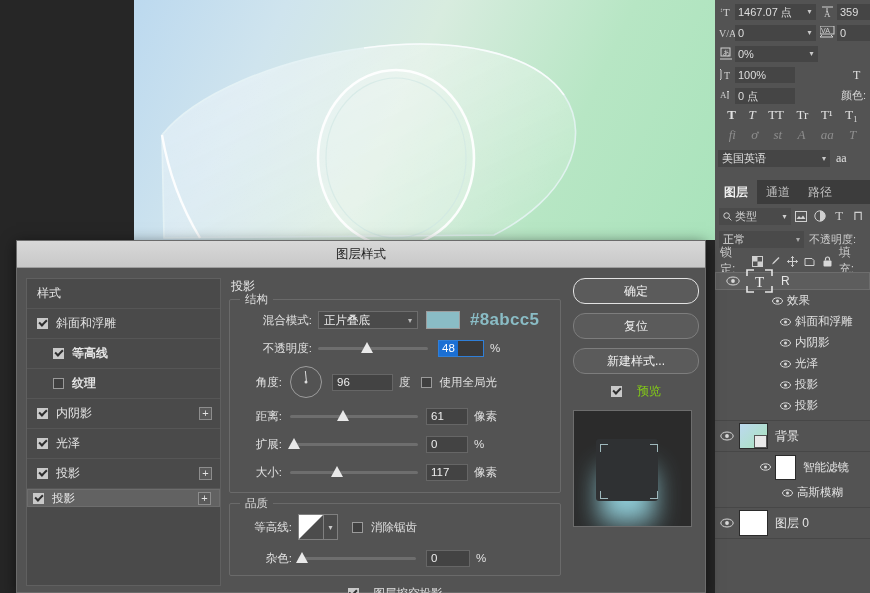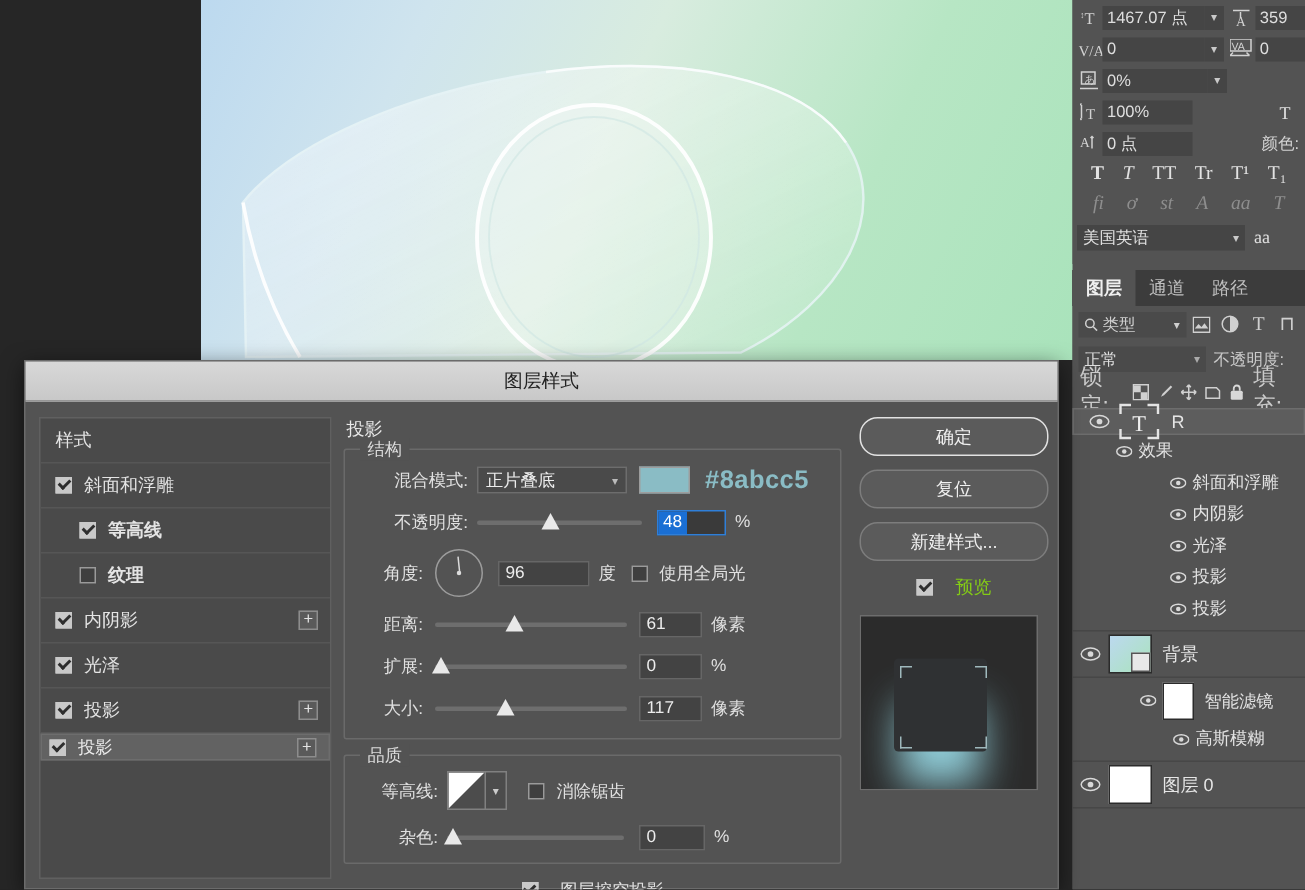--- a/index.html
+++ b/index.html
@@ -54,21 +54,21 @@
   .search-box{width:72px;height:17px;background:#4a4a4a;display:flex;align-items:center;
               padding:0 4px;box-sizing:border-box;color:#cfcfcf;font-size:11px;}
   .search-box .cv{margin-left:auto;font-size:8px;}
   .fic{width:16px;height:16px;display:flex;align-items:center;justify-content:center;color:#d0d0d0;font-size:11px;}
   .blend-row{display:flex;align-items:center;height:22px;padding:0 4px;}
   .blend-sel{width:85px;height:17px;background:#4a4a4a;display:flex;align-items:center;
              padding:0 4px;box-sizing:border-box;color:#dedede;font-size:11px;gap:35px;}
   .blend-sel .cv{margin-left:auto;font-size:8px;color:#aaa;}
   .blend-lbl{font-size:11px;color:#cacaca;margin-left:5px;white-space:nowrap;}
   .lock-row{display:flex;align-items:center;height:22px;padding:0 5px;gap:5px;}
-  .lock-lbl{font-size:15px;color:#cacaca;}
+  .lock-lbl{font-size:12px;color:#cacaca;}
   .lkic{width:13px;height:13px;display:flex;align-items:center;justify-content:center;color:#d0d0d0;font-size:11px;}
 
   .layer-list{position:relative;}
   .lrow{display:flex;align-items:center;height:30px;border-bottom:1px solid #474747;position:relative;}
   .lrow.sel{background:#5d5d5d;}
   .eye{width:24px;flex:0 0 24px;display:flex;align-items:center;justify-content:center;}
   .thumb{width:29px;height:26px;flex:0 0 29px;background:#fff;border:1px solid #2b2b2b;box-sizing:border-box;}
   .lname{font-size:12px;color:#e6e6e6;margin-left:7px;}
   .erow{display:flex;align-items:center;height:21px;}
   .erow .eye{width:20px;flex:0 0 20px;}
@@ -358,21 +358,21 @@
           </div>
           <div style="width:29px;height:26px;flex:0 0 29px;position:relative;">
             <svg width="29" height="26" viewBox="0 0 29 26">
               <path d="M2 8 V2 H9 M20 2 H27 V8 M27 18 V24 H20 M9 24 H2 V18" fill="none" stroke="#e4e4e4" stroke-width="1.6" stroke-dasharray="0"></path>
               <text x="14.5" y="19" font-size="15" fill="#f0f0f0" text-anchor="middle" font-family="Liberation Serif,serif">T</text>
             </svg>
           </div>
           <span class="lname">R</span>
         </div>
 
-        <div class="erow" style="padding-left:24px">
+        <div class="erow" style="padding-left:52px">
           <div class="eye">
             <svg width="11" height="8" viewBox="0 0 11 8">
                 <ellipse cx="5.5" cy="4" rx="5" ry="3.2" fill="none" stroke="#d8d8d8"></ellipse>
                 <circle cx="5.5" cy="4" r="1.5" fill="#d8d8d8"></circle>
               </svg>
           </div>
           <span class="ename">效果</span>
         </div>
 
         <div class="erow" style="padding-left:60px">

